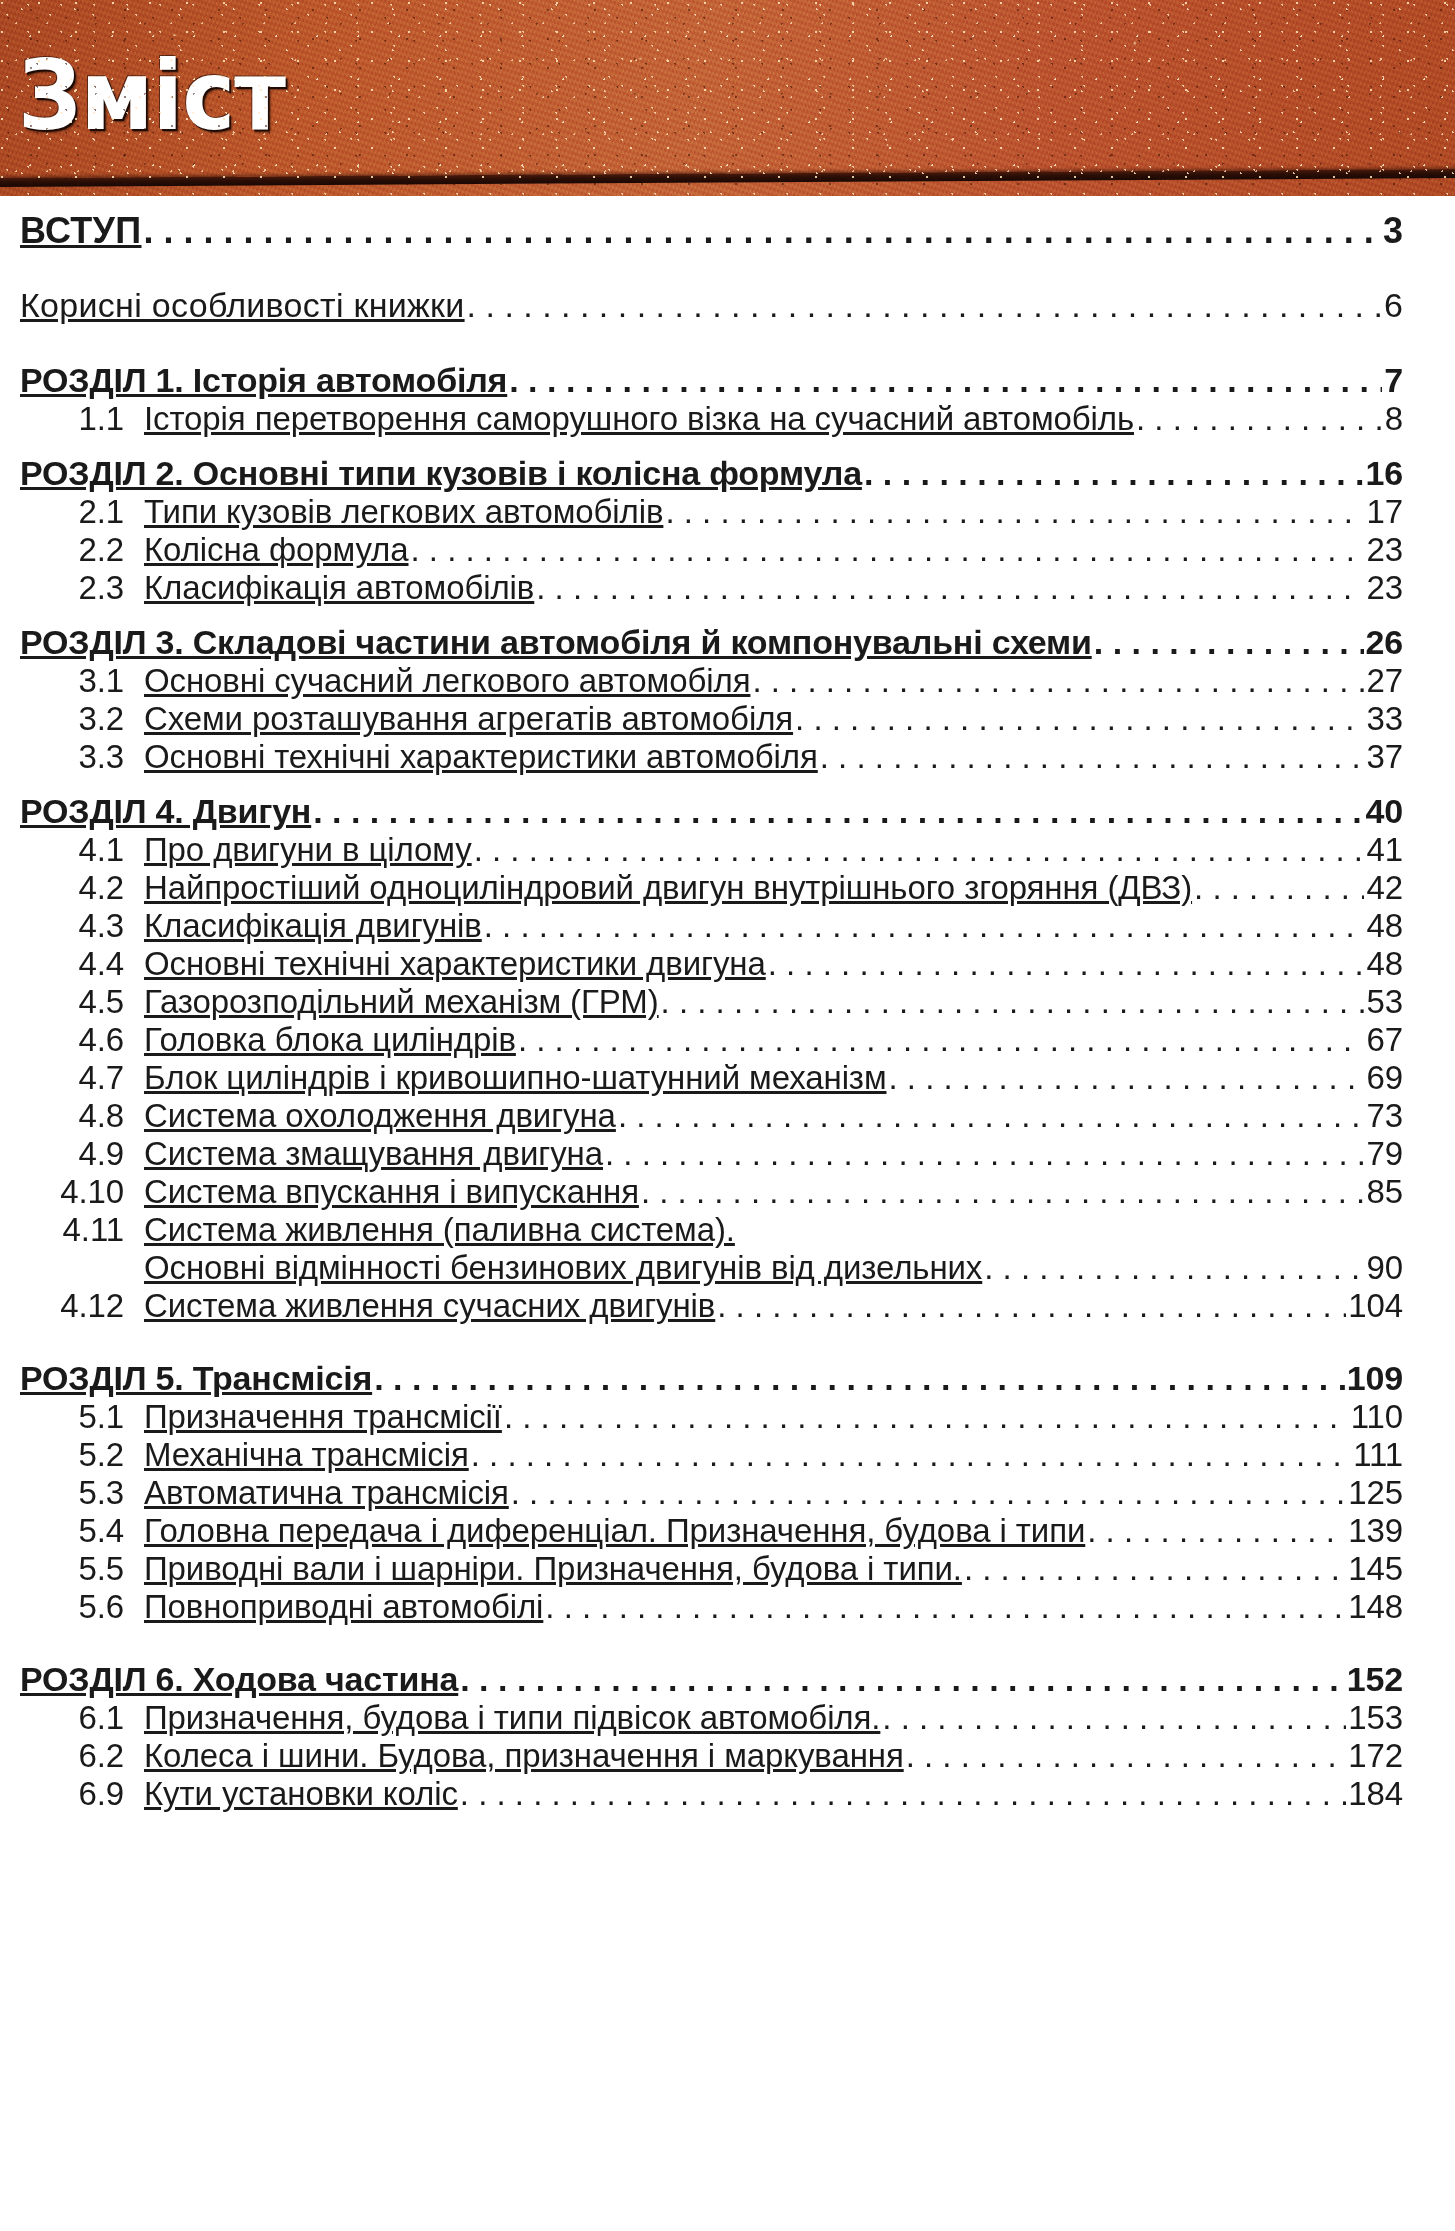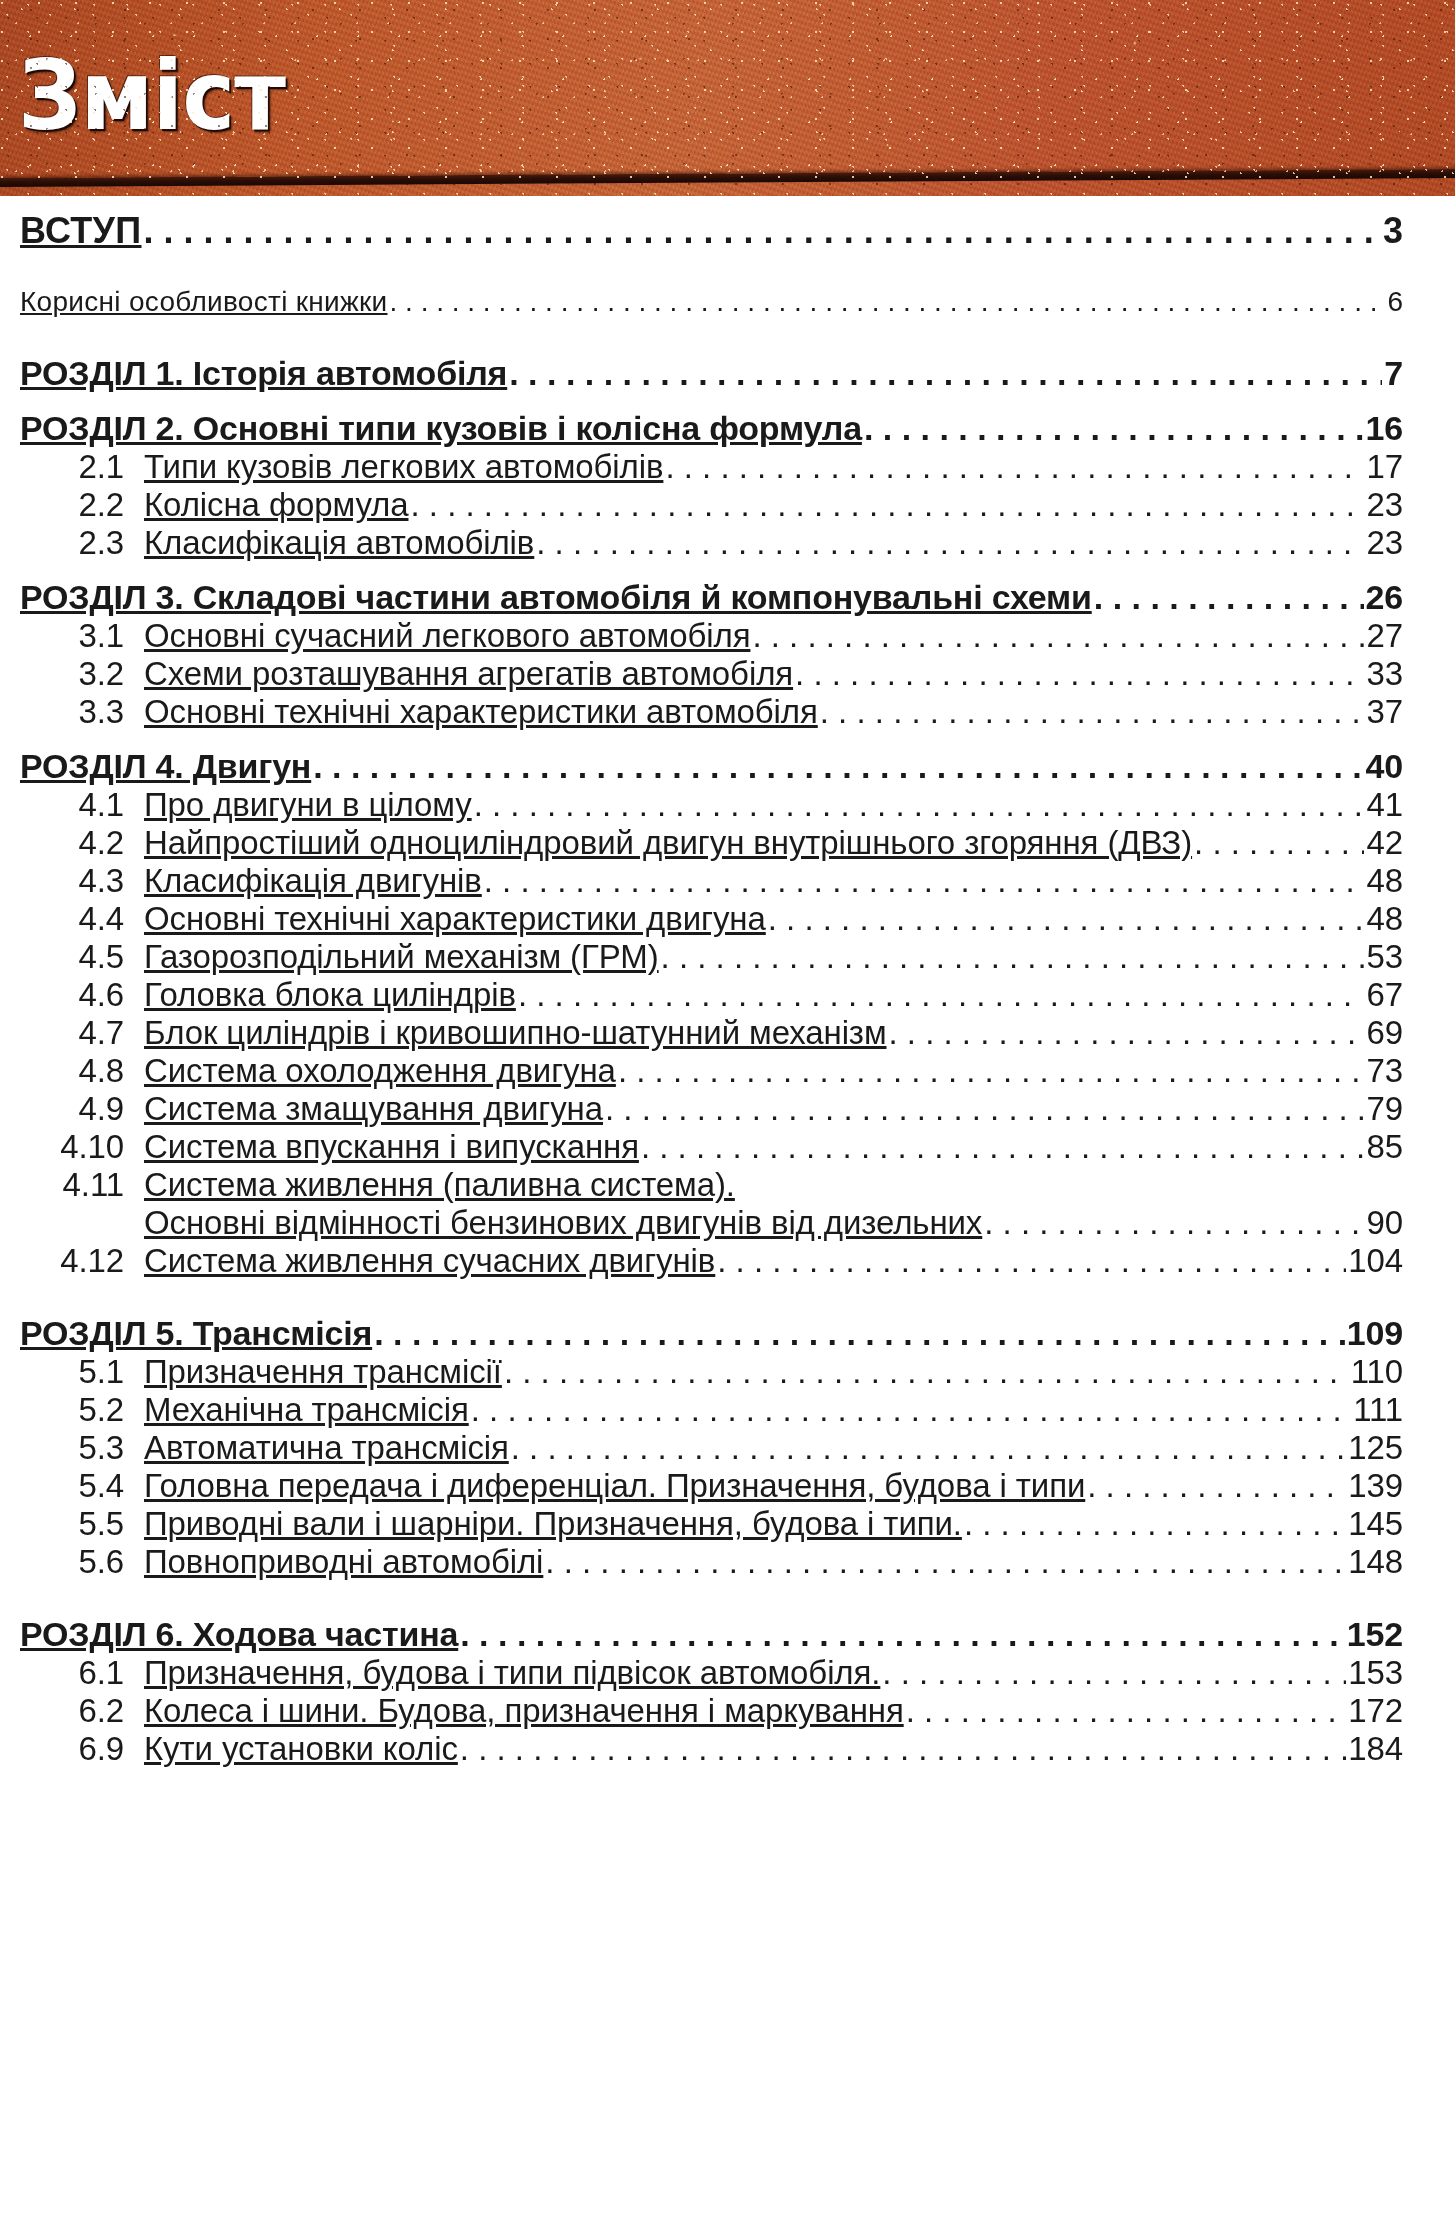--- a/index.html
+++ b/index.html
@@ -92,21 +92,21 @@
     letter-spacing:0px;
   }
   .row .page{flex:0 0 auto;white-space:nowrap;text-align:right;}
 
   
   .frontmatter{
     font-size:36px;font-weight:600;
     margin-bottom:0;
   }
   .frontmatter .title{letter-spacing:.3px;}
-  .frontmatter.light{font-weight:400;font-size:28px;align-items:flex-end;}
+  .frontmatter.light{font-weight:400;font-size:34px;align-items:flex-end;}
 
   
   .chapter{
     font-size:34px;font-weight:700;
     letter-spacing:-.2px;
   }
   .chapter .page{font-weight:700;}
 
   
   .sub{
@@ -143,20 +143,28 @@
       <span class="title">Корисні особливості книжки</span>
       <span class="leader"></span>
       <span class="page">6</span>
     </div>
     <div style="height: 36px;"></div>
     <div class="row chapter">
       <span class="title">РОЗДІЛ 1. Історія автомобіля</span>
       <span class="leader"></span>
       <span class="page">7</span>
     </div>
+    <div class="sub-wrap">
+      <div class="row sub">
+        <span class="num">1.1</span>
+        <span class="title">Історія перетворення саморушного візка на сучасний автомобіль</span>
+        <span class="leader"></span>
+        <span class="page">8</span>
+      </div>
+    </div>
     <div style="height: 16px;"></div>
     <div class="row chapter">
       <span class="title">РОЗДІЛ 2. Основні типи кузовів і колісна формула</span>
       <span class="leader"></span>
       <span class="page">16</span>
     </div>
     <div class="sub-wrap">
       <div class="row sub">
         <span class="num">2.1</span>
         <span class="title">Типи кузовів легкових автомобілів</span>

